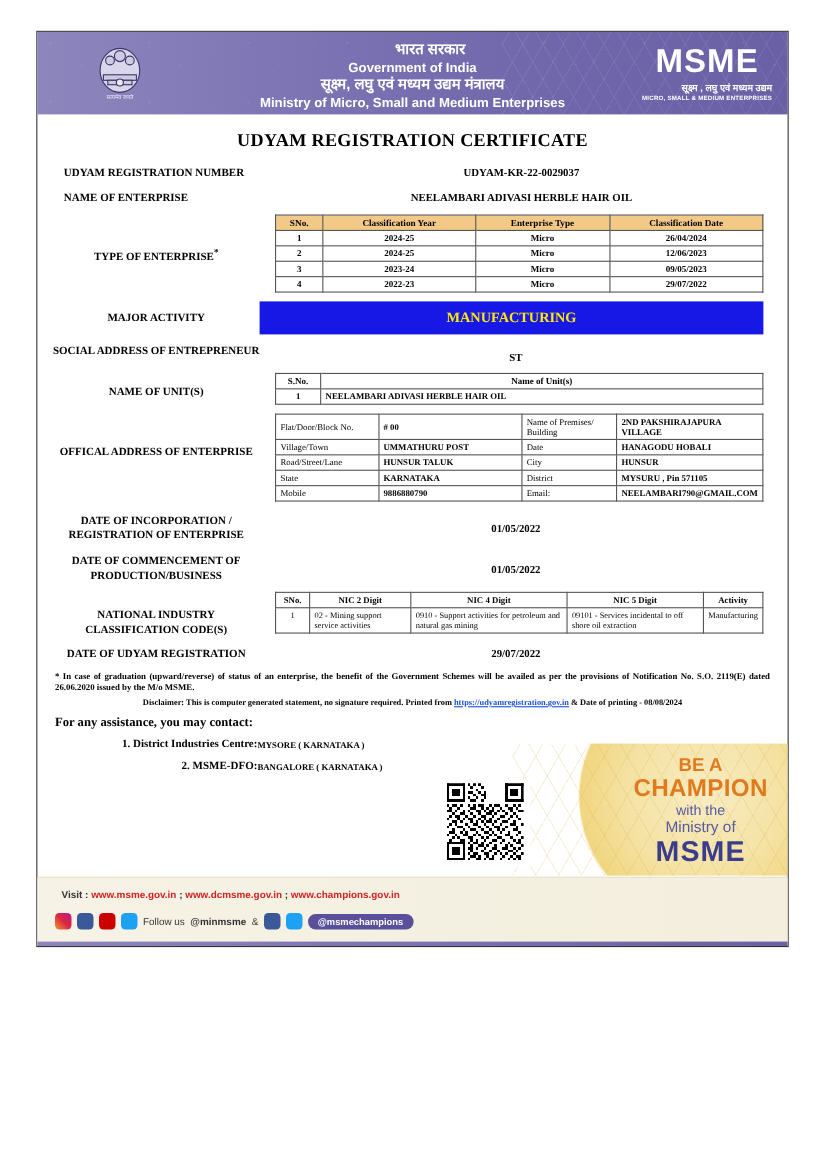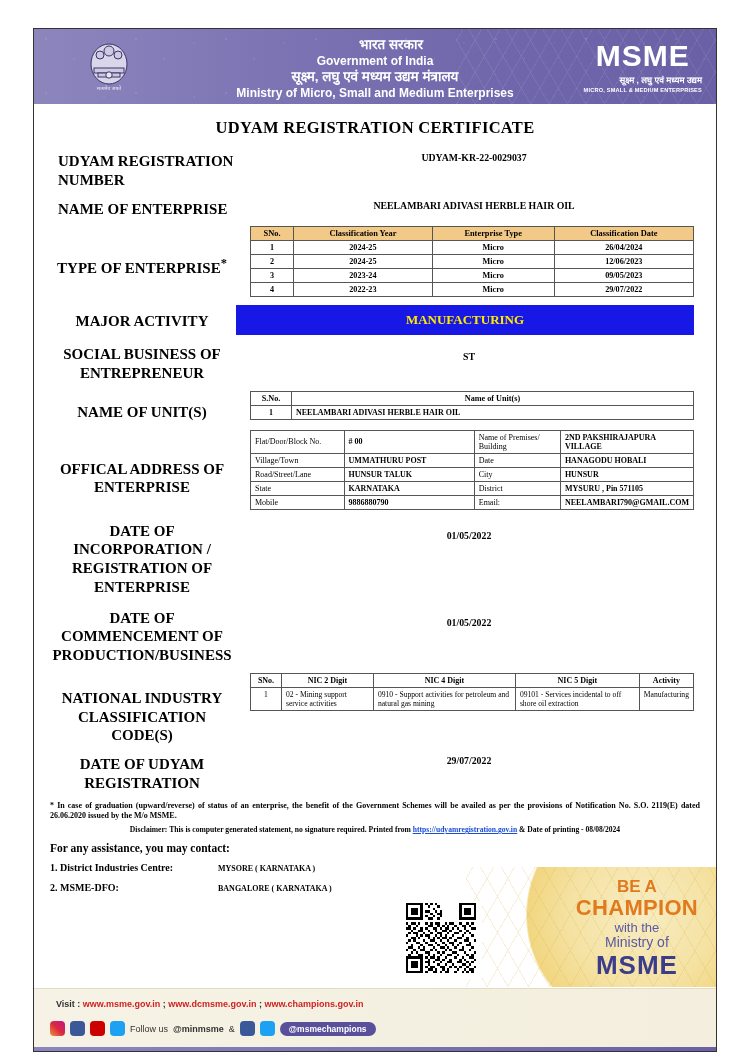--- a/index.html
+++ b/index.html
@@ -28,21 +28,21 @@
   .bc4{font-size:12px;font-weight:bold;}
   .msme-logo{position:absolute;right:14px;top:12px;text-align:center;color:#fff;font-family:"Liberation Sans",sans-serif;}
   .msme-logo .big{font-size:30px;font-weight:bold;letter-spacing:1px;line-height:1;}
   .msme-logo .hin{font-size:8.5px;font-weight:bold;margin-top:3px;text-align:right;}
   .msme-logo .eng{font-size:5.6px;font-weight:bold;margin-top:2px;letter-spacing:.2px;}
 
   .title{text-align:center;font-size:16.5px;font-weight:bold;font-family:"Liberation Serif",serif;padding:14px 0 12px;letter-spacing:.3px;}
 
   .body{padding:0 14px 0 14px;}
   .row{display:flex;align-items:flex-start;margin-bottom:8px;}
-  .lbl{width:188px;text-align:center;font-size:15px;font-weight:bold;font-family:"Liberation Serif",serif;line-height:1.25;padding-top:2px;}
+  .lbl{width:188px;text-align:center;font-size:10px;font-weight:bold;font-family:"Liberation Serif",serif;line-height:1.25;padding-top:2px;}
   .val{flex:1;font-size:9.8px;font-weight:bold;text-align:center;padding-top:2px;}
 
   table{border-collapse:collapse;width:100%;font-size:8.2px;}
   td,th{border:1px solid #555;padding:2px 4px;}
   .tbl-type th{background:#f2c987;font-weight:bold;text-align:center;font-size:8.4px;}
   .tbl-type td{text-align:center;font-weight:bold;}
   .tbl-type td.sno{width:34px;}
 
   .major{background:#1818e6;color:#ffea00;text-align:center;font-weight:bold;font-size:13px;padding:7px 0;font-family:"Liberation Serif",serif;}
 
@@ -59,21 +59,21 @@
   .tbl-nic th{background:#fff;text-align:center;font-weight:bold;font-size:8px;}
   .tbl-nic td{font-size:7.6px;vertical-align:top;}
   .tbl-nic td.sno{width:22px;text-align:center;}
 
   .note{font-size:8px;line-height:1.35;margin:6px 2px 2px 2px;text-align:justify;}
   .note .star{font-weight:bold;}
   .disclaimer{font-size:7.6px;text-align:center;margin:3px 0 8px;font-weight:bold;}
   .disclaimer a{color:#1a4fd6;text-decoration:underline;}
 
   .assist{font-size:11.5px;font-weight:bold;margin:4px 0 8px 2px;}
-  .contact{display:flex;margin:0 0 9px 2px;font-size:10px;font-weight:bold;}
+  .contact{display:flex;margin:0 0 9px 18px;font-size:10px;font-weight:bold;text-align:right;}
   .contact .ck{width:168px;}
   .contact .cv{font-size:8px;font-weight:bold;padding-top:2px;}
 
   
   .champ{position:absolute;right:0;bottom:64px;width:250px;height:120px;}
   .champ-bg{position:absolute;inset:0;background:
       radial-gradient(circle at 70% 40%, #f6e9b8 0%, #f3dd93 38%, #efcf6a 60%, #ffffff 61%);
       opacity:.85;}
   .champ-bg2{position:absolute;inset:0;opacity:.35;
     background:
@@ -195,21 +195,21 @@
       </div>
 
       <div class="row" style="margin-top:8px;align-items:center;">
         <div class="lbl">MAJOR ACTIVITY</div>
         <div style="flex:1;padding-left:0;padding-right:8px;">
           <div class="major">MANUFACTURING</div>
         </div>
       </div>
 
       <div class="row" style="margin-top:8px;">
-        <div class="lbl">SOCIAL BUSINESS OF ENTREPRENEUR</div>
+        <div class="lbl">SOCIAL ADDRESS OF ENTREPRENEUR</div>
         <div class="val" style="padding-top:8px;">ST</div>
       </div>
 
       <div class="row" style="margin-top:8px;">
         <div class="lbl" style="padding-top:12px;">NAME OF UNIT(S)</div>
         <div style="flex:1;padding-left:14px;padding-right:8px;">
           <table class="tbl-unit">
             <thead>
                 <tr>
               <th class="sno">S.No.</th>

